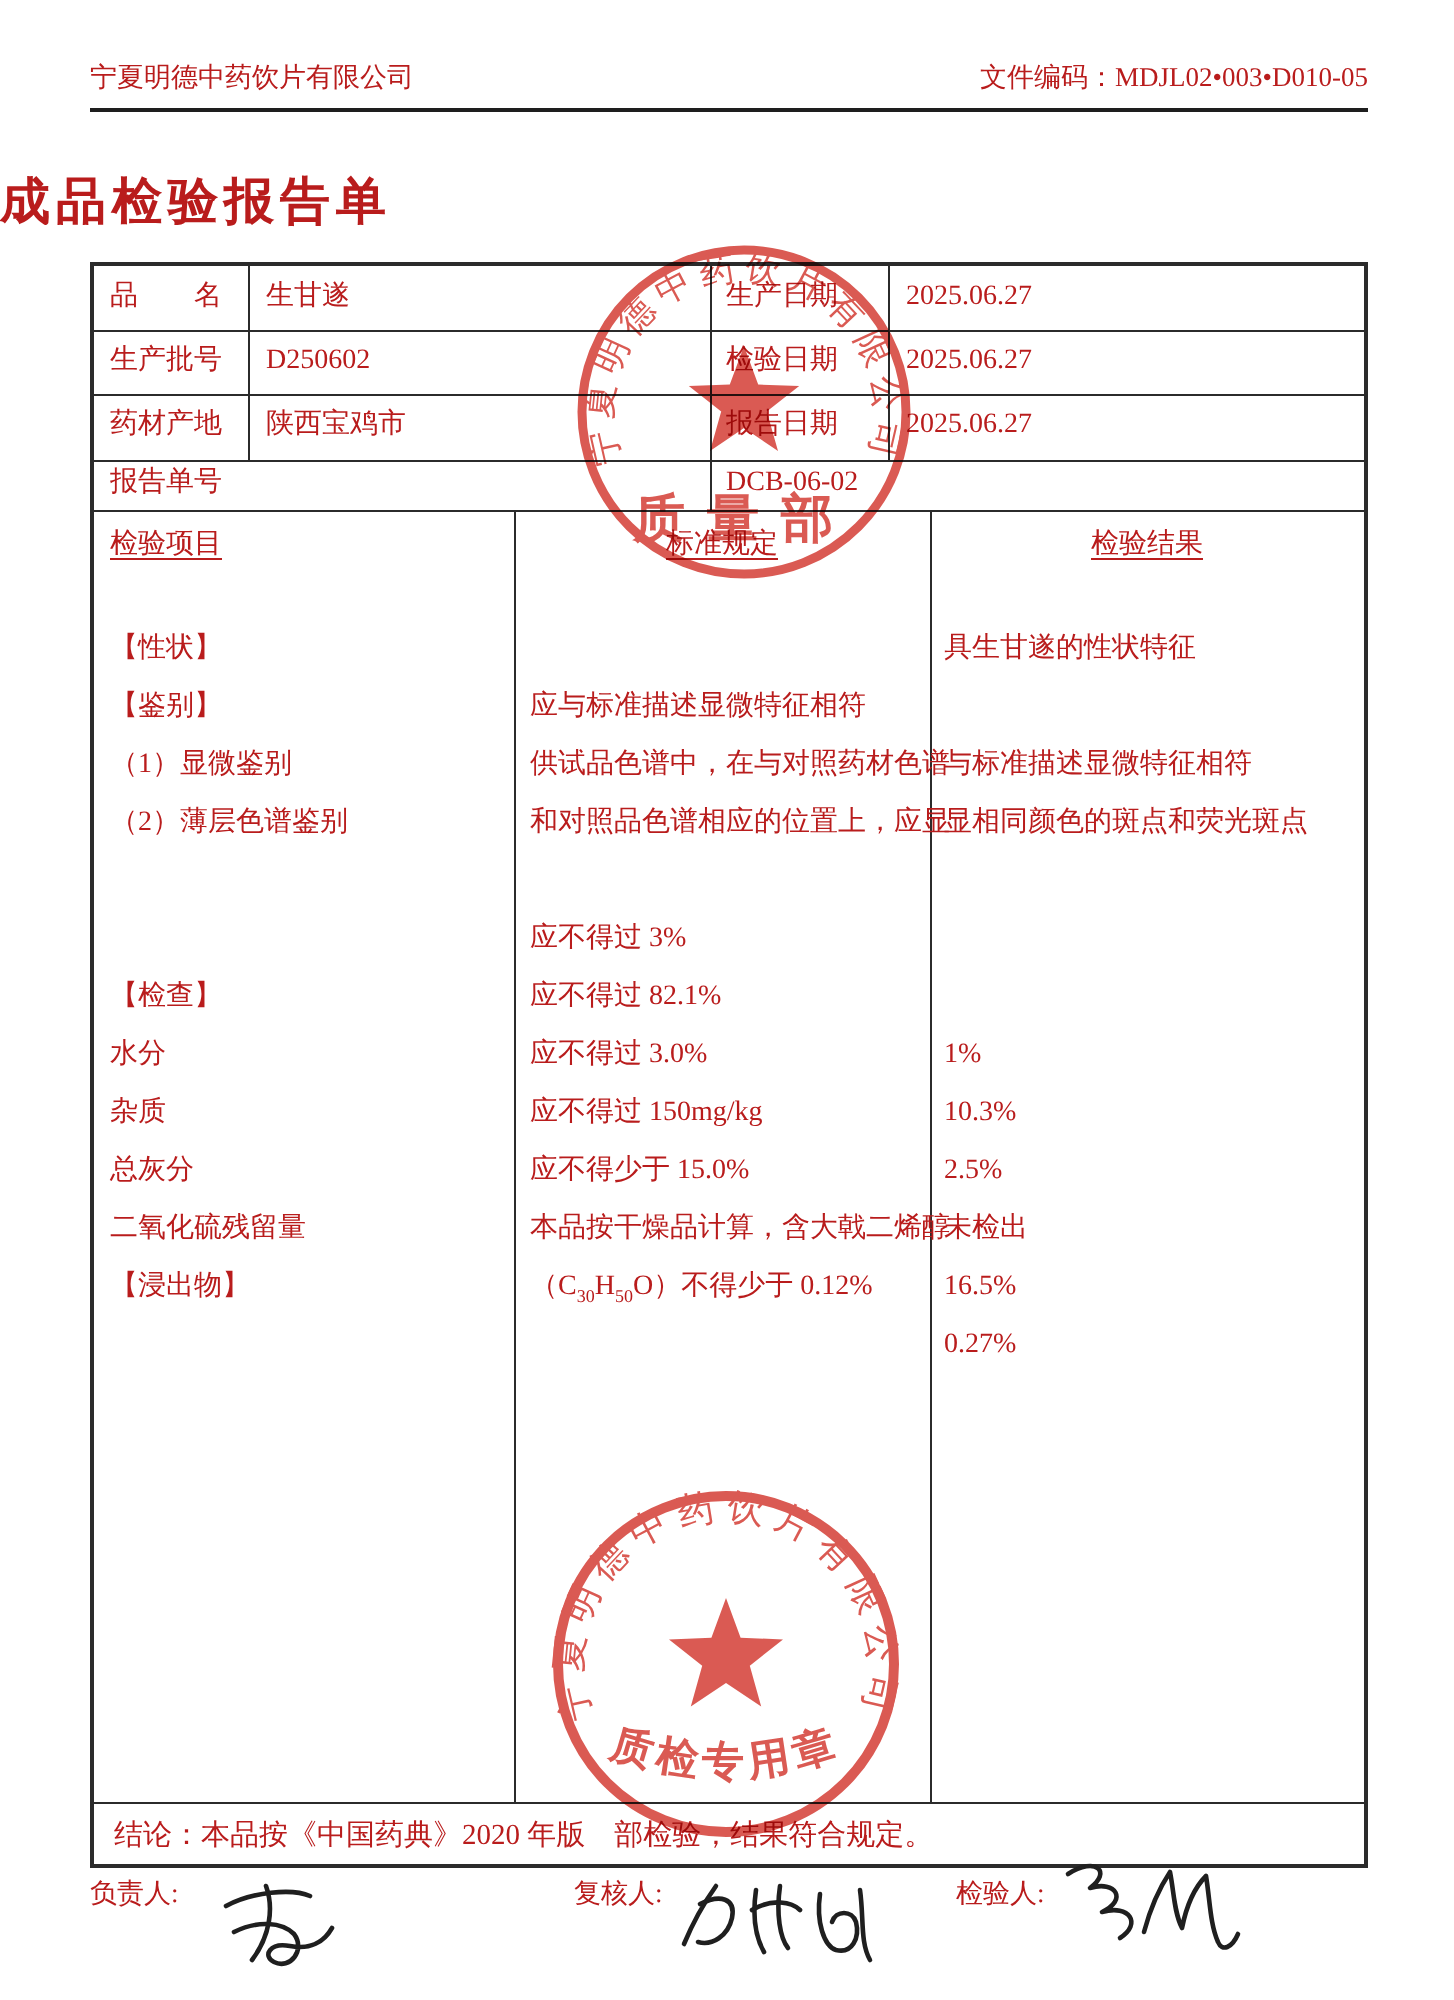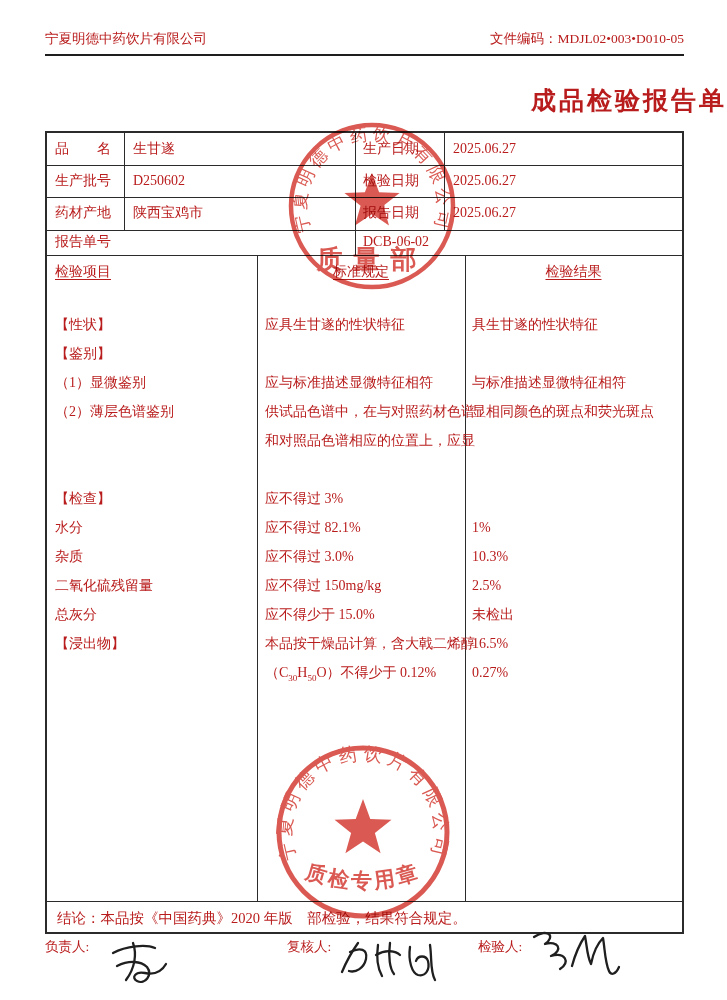--- a/index.html
+++ b/index.html
@@ -4,21 +4,21 @@
 <style>
   html,body{margin:0;padding:0;background:#e8e8e8;}
   .page{position:relative;width:727px;height:1000px;background:#ffffff;overflow:hidden;
         font-family:"Liberation Serif","DejaVu Serif",serif;color:#b91c1c;}
   .abs{position:absolute;}
   .hline{position:absolute;background:#2b2b2b;height:1px;}
   .vline{position:absolute;background:#2b2b2b;width:1px;}
   .hdr-left{left:45px;top:30px;font-size:13.5px;}
   .hdr-right{right:43px;top:30px;font-size:13.5px;}
   .hdr-rule{left:45px;top:54px;width:639px;height:2px;background:#1e1e1e;position:absolute;}
-  .doc-title{left:0;top:84px;width:100%;text-align:right;font-size:25px;font-weight:bold;
+  .doc-title{left:0;top:84px;width:100%;text-align:left;font-size:25px;font-weight:bold;
              letter-spacing:3px;position:absolute;}
   .tbl{position:absolute;left:45px;top:131px;width:639px;height:803px;
        border:2px solid #2b2b2b;box-sizing:border-box;}
   .cell{position:absolute;font-size:14px;line-height:20px;white-space:nowrap;}
   .colhead{position:absolute;font-size:14px;text-decoration:underline;text-underline-offset:3px;}
   .bcol{position:absolute;top:122px;height:646px;box-sizing:border-box;}
   .bline{height:29px;font-size:14px;line-height:29px;white-space:nowrap;overflow:visible;}
   .bline sub{font-size:9px;line-height:1;font-family:Liberation Serif, serif;}
   .concl{position:absolute;left:10px;top:772px;font-size:14.5px;line-height:26px;white-space:nowrap;}
   .foot-label{position:absolute;top:938px;font-size:13.5px;}
@@ -77,27 +77,26 @@
     <div class="bcol" style="left:0;width:210px;padding:55px 0 0 8px;">
       <div class="bline">【性状】</div>
       <div class="bline">【鉴别】</div>
       <div class="bline">（1）显微鉴别</div>
       <div class="bline">（2）薄层色谱鉴别</div>
       <div class="bline"></div>
       <div class="bline"></div>
       <div class="bline">【检查】</div>
       <div class="bline">水分</div>
       <div class="bline">杂质</div>
+      <div class="bline">总灰分</div>
       <div class="bline">二氧化硫残留量</div>
-      <div class="bline">总灰分</div>
       <div class="bline">【浸出物】</div>
     </div>
 
     <div class="bcol" style="left:210px;width:208px;padding:55px 0 0 8px;">
-      <div class="bline">应具生甘遂的性状特征</div>
       <div class="bline"></div>
       <div class="bline">应与标准描述显微特征相符</div>
       <div class="bline">供试品色谱中，在与对照药材色谱</div>
       <div class="bline">和对照品色谱相应的位置上，应显</div>
       <div class="bline"></div>
       <div class="bline">应不得过 3%</div>
       <div class="bline">应不得过 82.1%</div>
       <div class="bline">应不得过 3.0%</div>
       <div class="bline">应不得过 150mg/kg</div>
       <div class="bline">应不得少于 15.0%</div>

